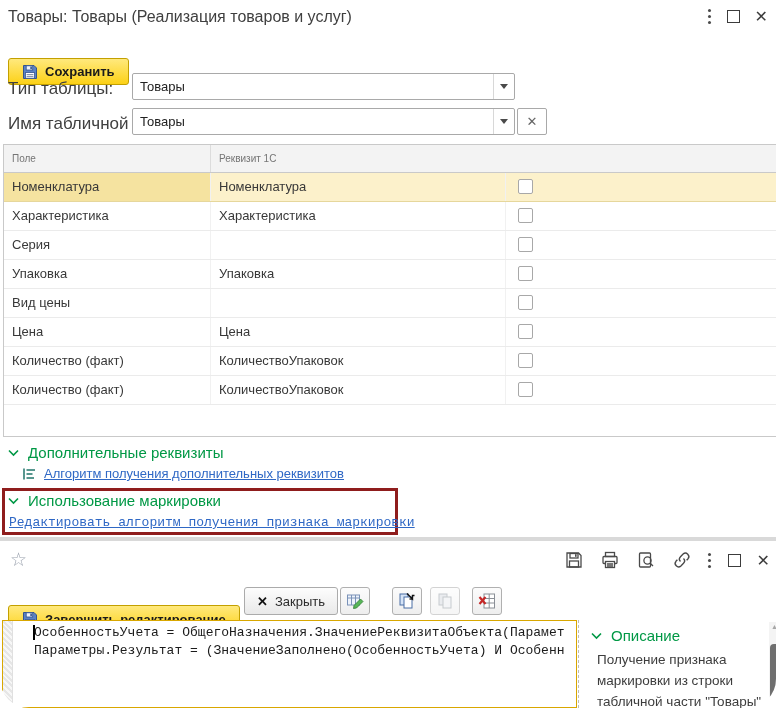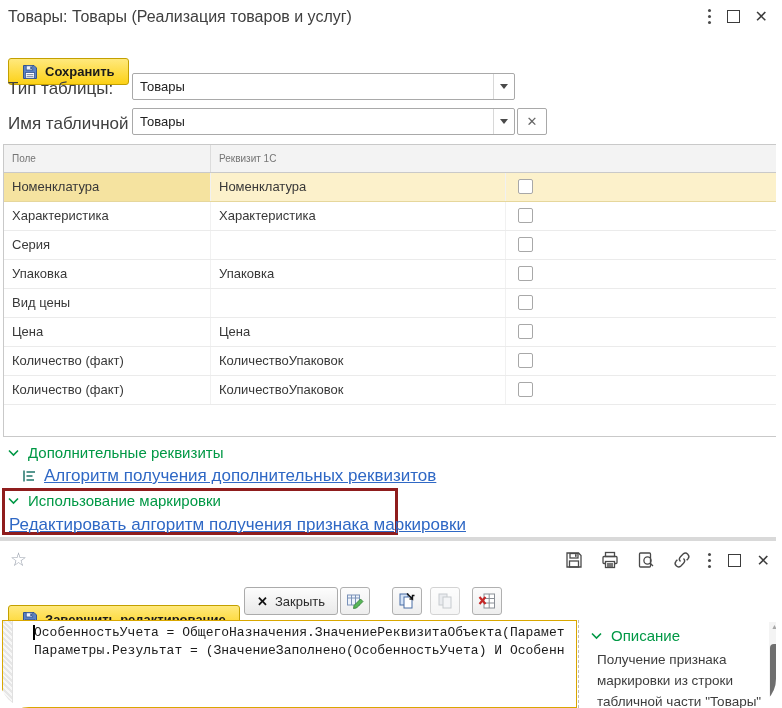--- a/index.html
+++ b/index.html
@@ -63,21 +63,21 @@
   .c1 { width:207px; } .c2 { width:295px; } .c3 { flex:1; }
   .trow { display:flex; height:29px; border-bottom:1px solid #ebebeb; }
   .td { font-size:13px; color:#383838; line-height:28px; padding-left:8px; border-right:1px solid #f1f1f1; }
   .td:last-child { border-right:none; }
   .trow.selected { background:#fcf1cb; border-bottom:1px solid #e6d79c; }
   .trow.selected .td.c1 { background:#f5e3a0; }
   .cb { width:15px; height:15px; background:#fff; border:1px solid #a8a8a8; border-radius:2px; margin:6px 0 0 12px; }
 
   
   .section-header { display:flex; align-items:center; gap:9px; color:#009845; font-size:15px; }
-  .link { color:#2f68c5; font-size:17px; text-decoration:underline; cursor:pointer; }
+  .link { color:#2f68c5; font-size:13px; text-decoration:underline; cursor:pointer; }
   .red-box { left:2px; top:488px; width:396px; height:47px; border:3px solid #8f1d1d; }
 
   
   .sep { left:0; top:537px; width:782px; height:4px; background:#d9d9d9; }
   .star { font-size:19px; color:#9ca3af; }
   .w-title2 { left:36px; top:551px; font-size:15px; font-weight:bold; color:#141414; }
   .tb-icon { display:flex; align-items:center; justify-content:center; width:20px; height:20px; }
 
   
   .code-panel { left:2px; top:620px; width:575px; height:88px; border:1px solid #d9a700; background:#fff; }
@@ -241,21 +241,21 @@
 
   <div class="abs red-box"></div>
   <div class="abs section-header" style="left:8px; top:492px;">
     <span>
       <svg width="11" height="8" viewBox="0 0 11 8">
           <path d="M1 1.5 L5.5 6 L10 1.5" fill="none" stroke="#009845" stroke-width="1.6"></path>
         </svg>
     </span>
     <span>Использование маркировки</span>
   </div>
-  <a class="abs link" style="left:9px; top:515px;">Редактировать алгоритм получения признака маркировки</a>
+  <a class="abs link" style="left:9px; top:515px;font-family:Liberation Mono, monospace;">Редактировать алгоритм получения признака маркировки</a>
 
   <div class="abs sep"></div>
 
   <span class="abs star" style="left:10px; top:548px;">☆</span>
 
   <div class="abs win-controls" style="right:6px; top:550px; gap:16px;">
     <span class="ctrl tb-icon">
       <svg width="18" height="18" viewBox="0 0 18 18" fill="none" stroke="#4a4a4a" stroke-width="1.3">
         <path d="M2 2 h11.5 L16 4.5 V16 H2 z"></path>
         <rect x="5" y="2.5" width="8" height="4.5"></rect>

